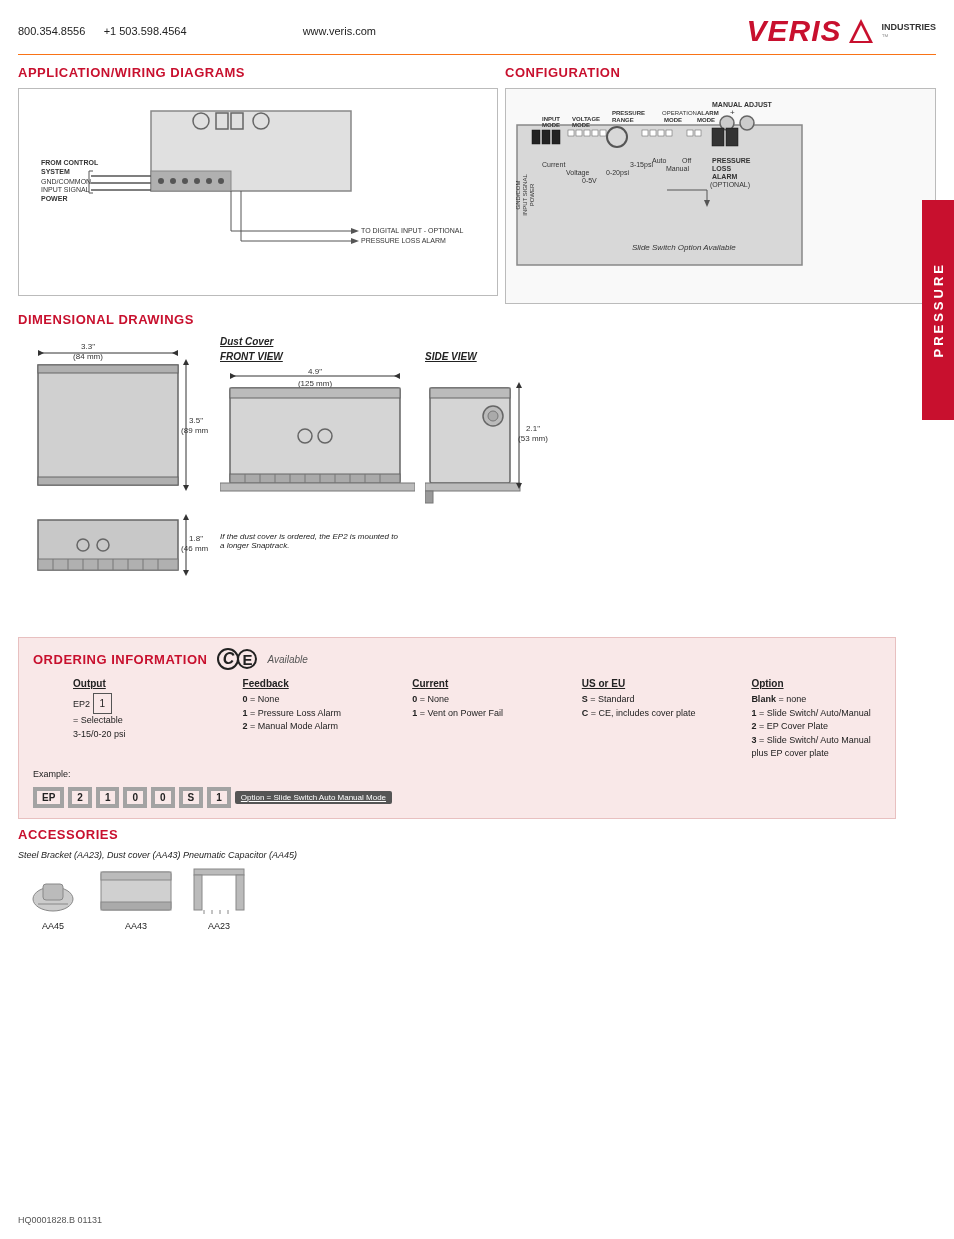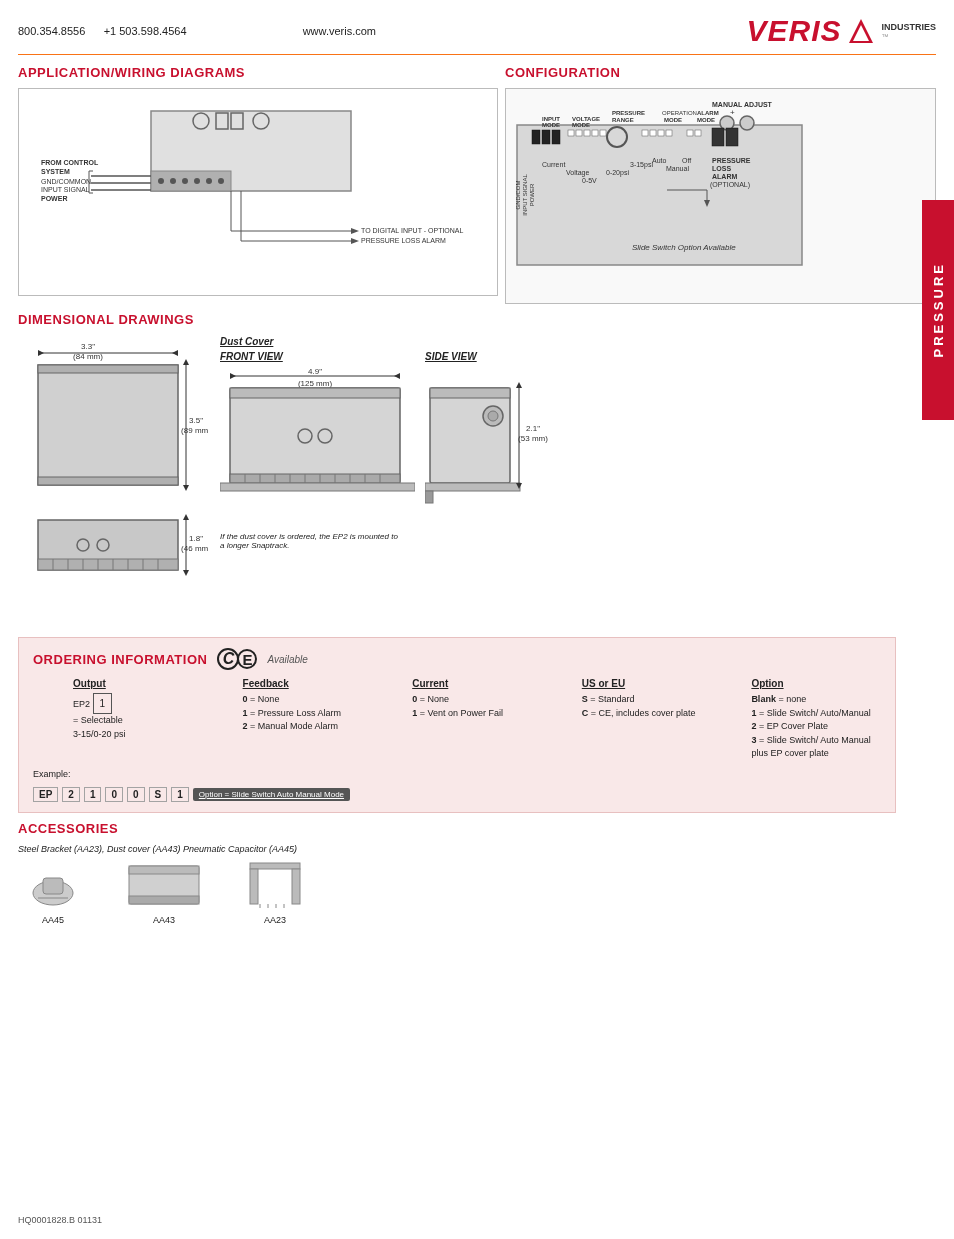--- a/index.html
+++ b/index.html
@@ -199,21 +199,21 @@
       font-size: 10px;
     }
     .example-row {
       display: flex;
       align-items: center;
       gap: 4px;
       margin-top: 8px;
       font-size: 9px;
     }
     .example-box {
-      border: 1px solid #a3a3a3;
+      border: 4px solid #a3a3a3;
       padding: 1px 5px;
       font-size: 10px;
       font-weight: bold;
     }
     .option-bubble {
       background: #555;
       color: #fff;
       padding: 2px 6px;
       font-size: 8px;
       border-radius: 2px;
@@ -222,21 +222,21 @@
 
     
     .accessories-section {
       margin-top: 8px;
       margin-right: 40px;
       padding: 0 0 0 0;
     }
     .accessories-row {
       display: flex;
       align-items: flex-end;
-      gap: 36px;
+      gap: 8px;
       margin-top: 4px;
     }
     .accessory-item {
       text-align: center;
       font-size: 9px;
     }
 
     
     .footer {
       position: absolute;

